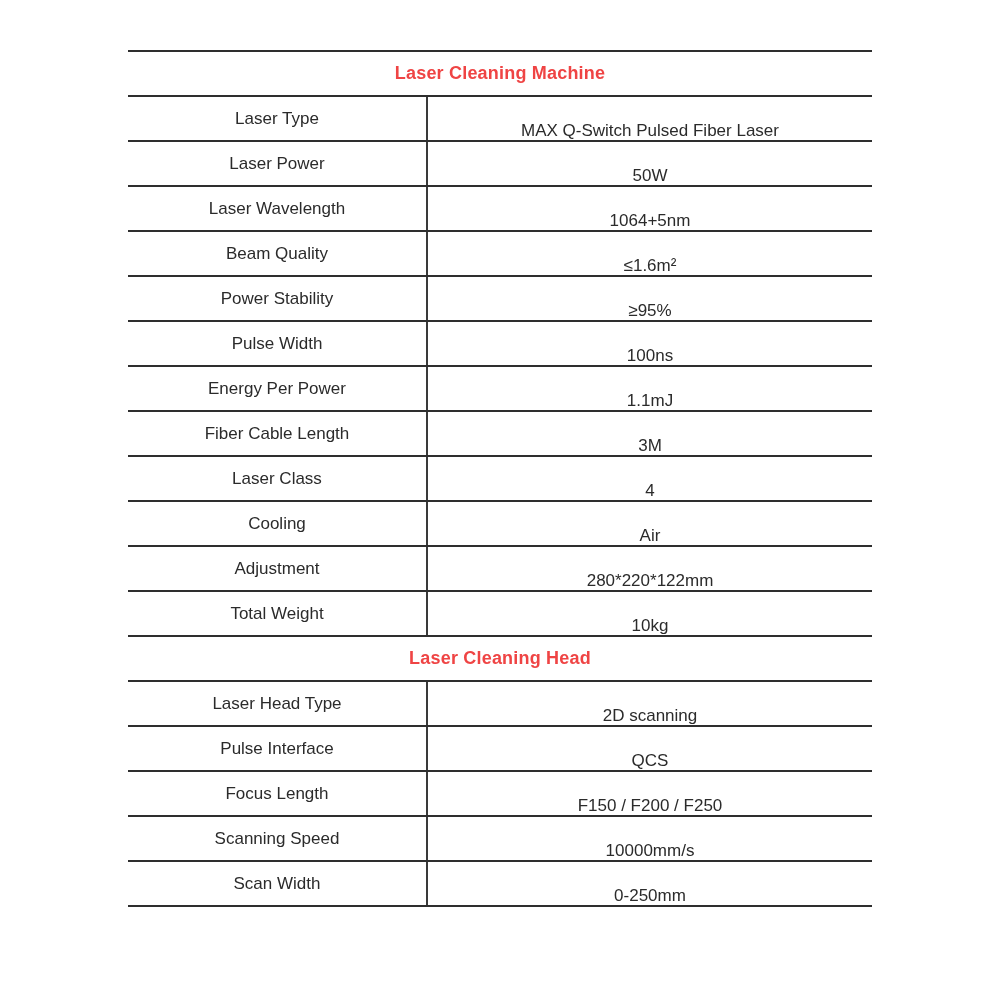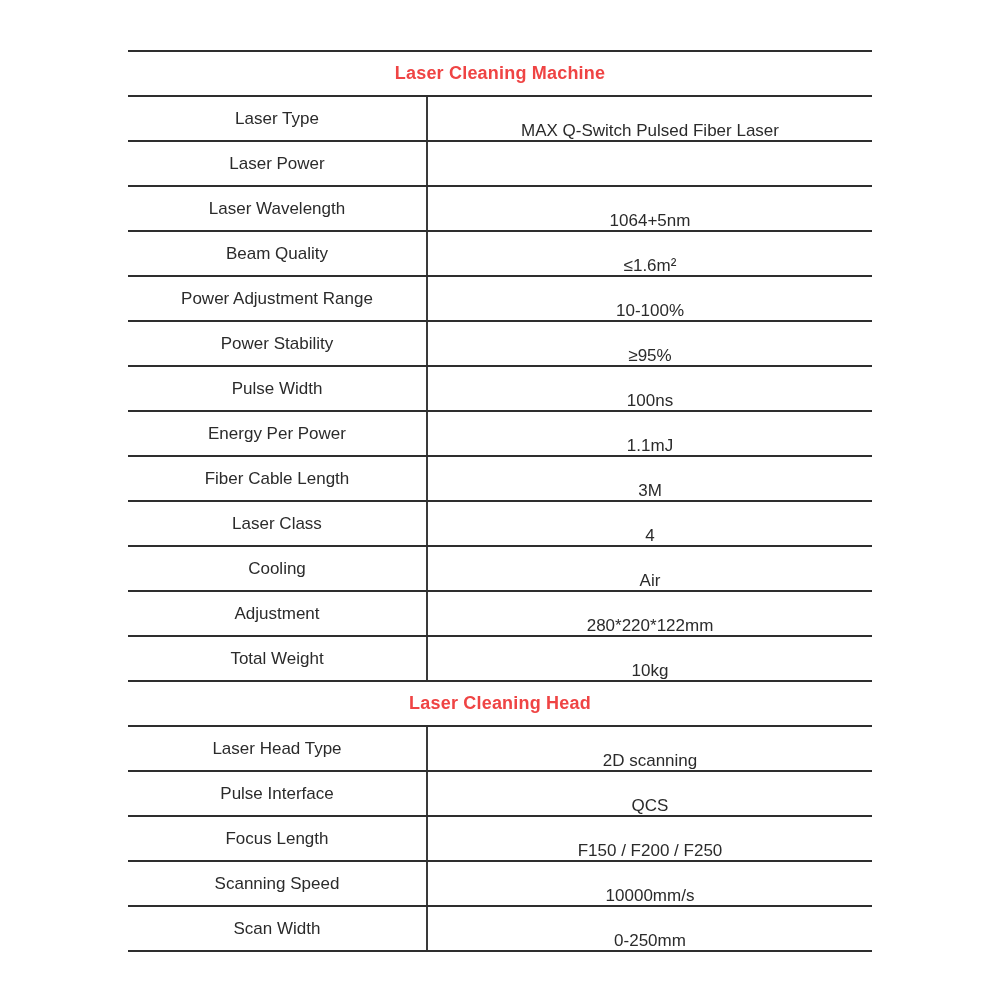--- a/index.html
+++ b/index.html
@@ -59,32 +59,29 @@
 <div class="spec-table">
 
   <div class="header-row">Laser Cleaning Machine</div>
 
   <div class="row">
     <div class="cell label">Laser Type</div>
     <div class="cell value">MAX Q-Switch Pulsed Fiber Laser</div>
   </div>
   <div class="row">
     <div class="cell label">Laser Power</div>
+    <div class="cell value">50W</div>
   </div>
   <div class="row">
     <div class="cell label">Laser Wavelength</div>
     <div class="cell value">1064+5nm</div>
   </div>
   <div class="row">
     <div class="cell label">Beam Quality</div>
     <div class="cell value">≤1.6m²</div>
-  </div>
-  <div class="row">
-    <div class="cell label">Power Adjustment Range</div>
-    <div class="cell value">10-100%</div>
   </div>
   <div class="row">
     <div class="cell label">Power Stability</div>
     <div class="cell value">≥95%</div>
   </div>
   <div class="row">
     <div class="cell label">Pulse Width</div>
     <div class="cell value">100ns</div>
   </div>
   <div class="row">

